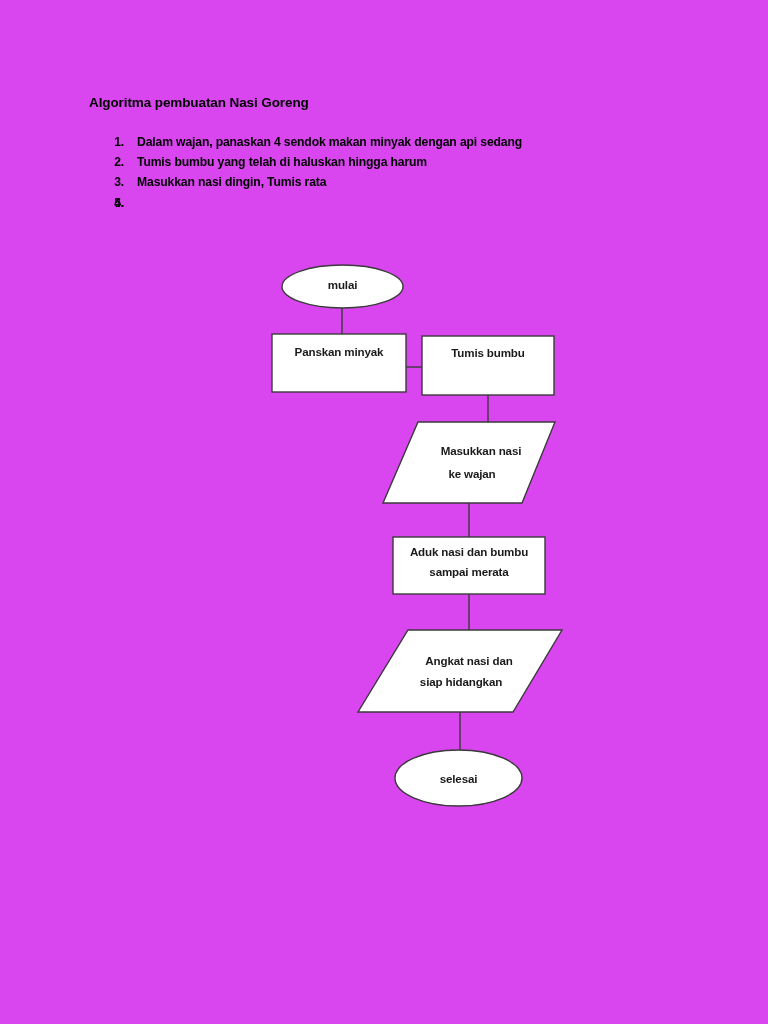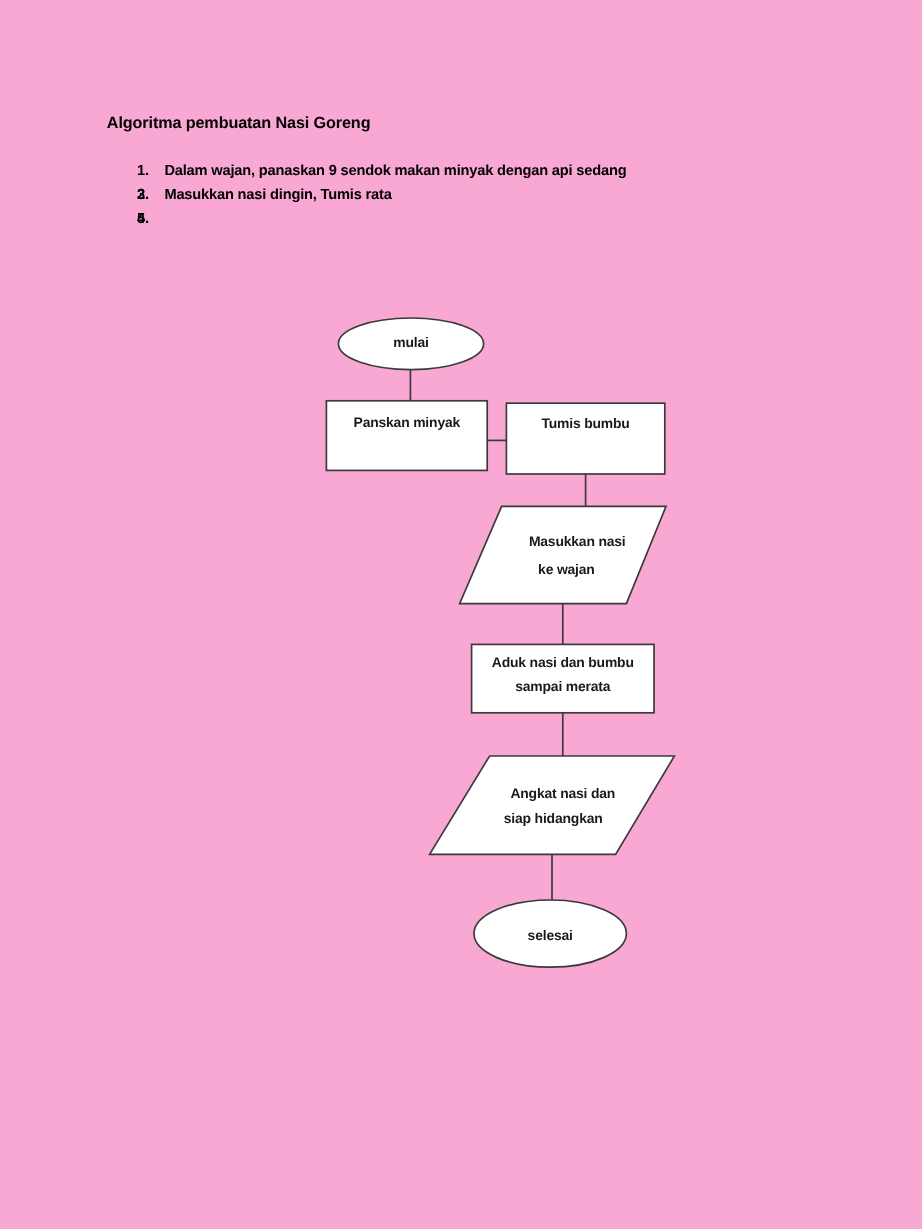--- a/index.html
+++ b/index.html
@@ -14,21 +14,21 @@
     position: relative;
     overflow: hidden;
     font-family: "Liberation Sans", sans-serif;
     color: #000000;
     -webkit-font-smoothing: antialiased;
   }
 
   .page {
     position: absolute;
     inset: 0;
-    background: #f9a8d4;
+    background: #d946ef;
   }
 
   
   .doc-title {
     position: absolute;
     left: 89px;
     top: 95px;
     font-size: 13.5px;
     font-weight: bold;
     letter-spacing: -0.1px;
@@ -95,24 +95,25 @@
 </head>
 <body>
 
 <div class="page">
 
   <div class="doc-title">Algoritma pembuatan Nasi Goreng</div>
 
   <ol class="steps">
     <li>
       <span class="num">1.</span>
-      <span>Dalam wajan, panaskan 9 sendok makan minyak dengan api sedang</span>
+      <span>Dalam wajan, panaskan 4 sendok makan minyak dengan api sedang</span>
     </li>
     <li>
       <span class="num">2.</span>
+      <span>Tumis bumbu yang telah di haluskan hingga harum</span>
     </li>
     <li>
       <span class="num">3.</span>
       <span>Masukkan nasi dingin, Tumis rata</span>
     </li>
     <li>
       <span class="num">4.</span>
     </li>
     <li>
       <span class="num">5.</span>

